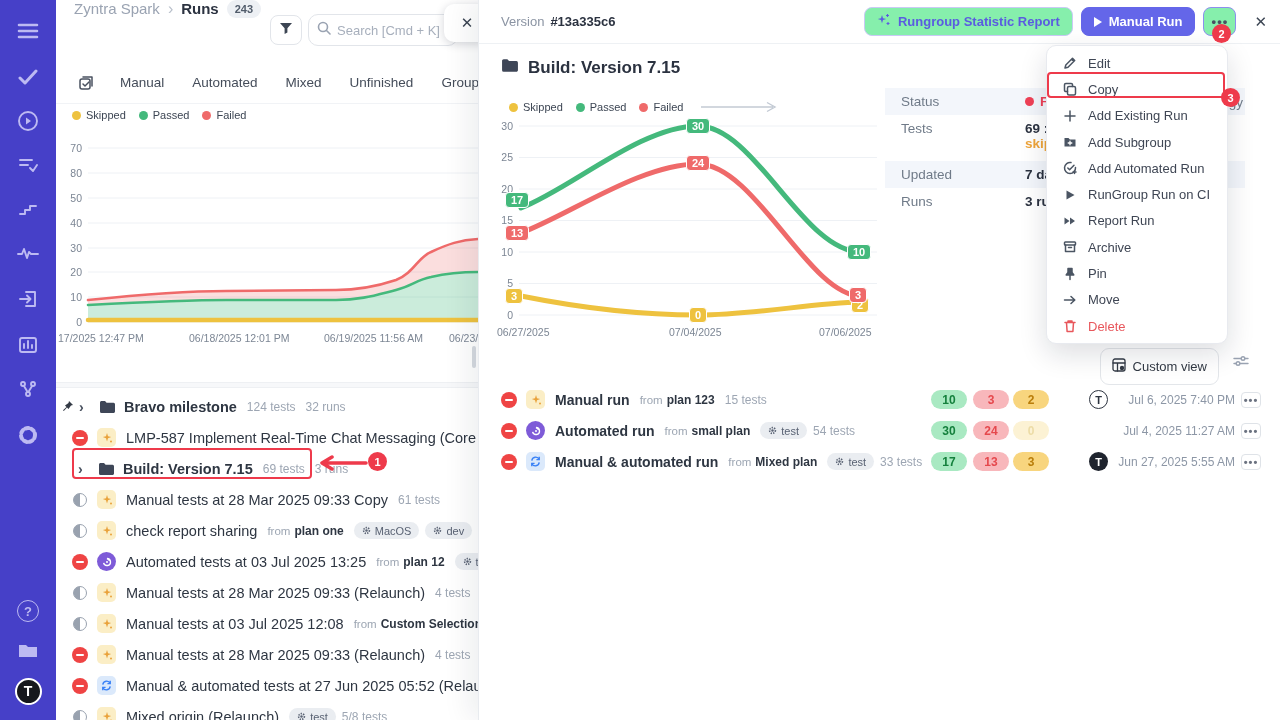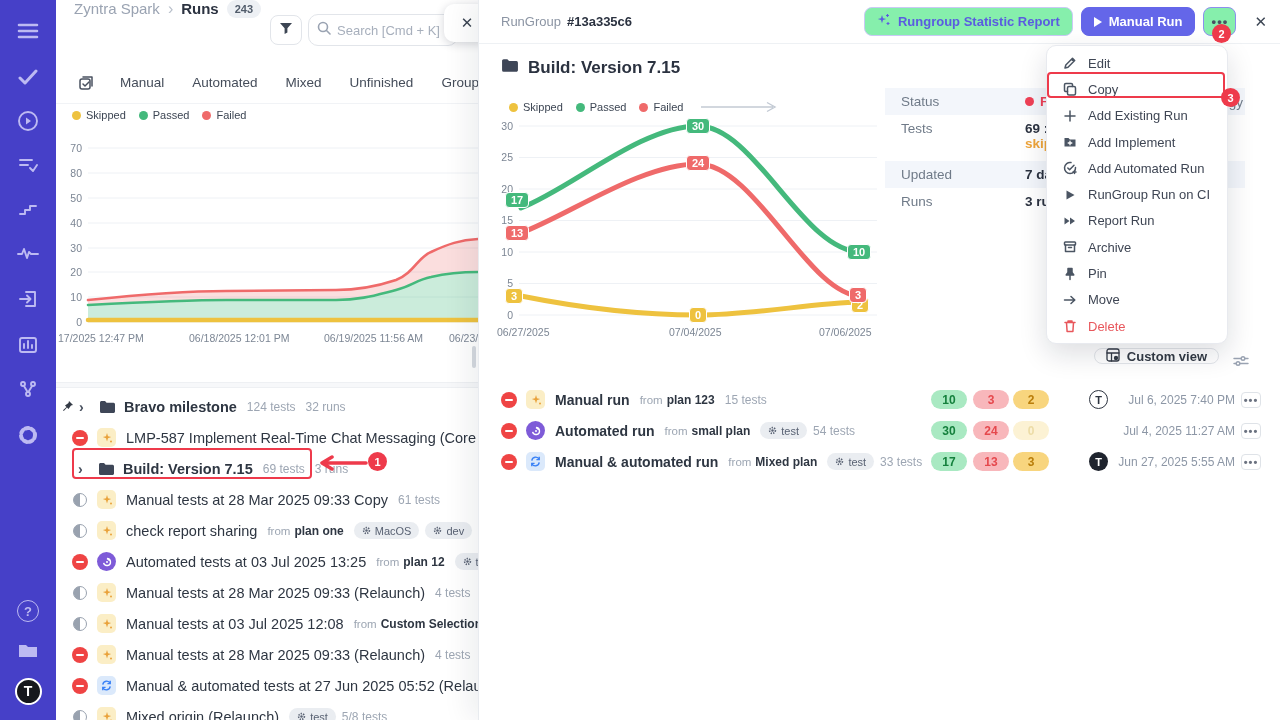--- a/index.html
+++ b/index.html
@@ -84,21 +84,21 @@
   .stat-row.alt { background:#f3f6fb; }
   .stat-label { width:124px; color:#6f7a88; flex:none; }
   .stat-value { color:#2b3240; font-weight:bold; }
   .fail-txt { color:#ef4056; font-weight:bold; display:flex; align-items:center; gap:6px; }
   .fail-txt::before { content:""; width:9px; height:9px; border-radius:50%; background:#ef4056; }
   .skipped-txt { color:#efa53a; font-weight:bold; }
   .frag { position:absolute; right:2px; top:7px; color:#6f7a88; font-weight:normal; }
 
   
   .cv-row { position:absolute; left:0; top:348px; width:802px; height:28px; }
-  .cv-btn { position:absolute; right:62px; top:0; height:16px; border:1px solid #e3e6ea; border-radius:9px; background:#fff; display:flex; align-items:center; gap:7px; padding:0 11px; font-size:13px; font-weight:bold; color:#333a45; cursor:pointer;justify-content:space-between; }
+  .cv-btn { position:absolute; right:62px; top:0; height:37px; border:1px solid #e3e6ea; border-radius:9px; background:#fff; display:flex; align-items:center; gap:7px; padding:0 11px; font-size:13px; font-weight:normal; color:#333a45; cursor:pointer;justify-content:space-between; }
   .cv-sliders { position:absolute; right:32px; top:6px; cursor:pointer; }
 
   
   .m-row { position:absolute; left:0; width:802px; height:31px; display:flex; align-items:center; padding-left:22px; white-space:nowrap; }
   .m-row .row-title { font-weight:bold; font-size:14px; }
   .pill { position:absolute; height:19px; min-width:36px; border-radius:10px; font-size:12px; font-weight:bold; display:flex; align-items:center; justify-content:center; padding:0 6px; }
   .pill-g { background:#a9e9c2; color:#15803d; }
   .pill-r { background:#f8b7bb; color:#e5484d; }
   .pill-y { background:#f8d57e; color:#b97d0a; }
   .pill-y.faded { background:#fcf2d4; color:#ecdca6; }
@@ -452,21 +452,21 @@
       <span class="row-meta">5/8 tests</span>
     </div>
   </section>
 
   <div class="drawer-close">
       <span>✕</span>
     </div>
 
   <section class="modal">
     <div class="m-header">
-      <span class="m-type">RunGroup</span>
+      <span class="m-type">Version</span>
       <span class="m-id">#13a335c6</span>
       <span class="m-actions">
         <button class="btn btn-outline">
           <span><svg width="14" height="14" viewBox="0 0 14 14">
                 <path d="M5 2l1 3.2L9.2 6 6 7 5 10.2 4 7 .8 6 4 5.2z" fill="#5a5ce0"></path>
                 <path d="M10.5 1v3M9 2.5h3M11 9v3M9.5 10.5h3" stroke="#5a5ce0" stroke-width="1.1"></path>
               </svg></span>
           <span>Rungroup Statistic Report</span>
         </button>
         <button class="btn btn-fill">
@@ -666,21 +666,21 @@
         <svg width="14" height="14" viewBox="0 0 14 14">
             <path d="M7 2v10M2 7h10"></path>
           </svg>
         <span>Add Existing Run</span>
       </div>
       <div class="menu-item">
         <svg width="14" height="14" viewBox="0 0 14 14">
             <path d="M1.5 3h4l1.4 1.5h5.6v7h-11z" fill="#4b5563" stroke="none"></path>
             <path d="M7 6.2v3.6M5.2 8h3.6" stroke="#fff" stroke-width="1.3"></path>
           </svg>
-        <span>Add Implement</span>
+        <span>Add Subgroup</span>
       </div>
       <div class="menu-item">
         <svg width="14" height="14" viewBox="0 0 14 14">
             <path d="M12.5 6.5A5.5 5.5 0 1 1 8 1.6"></path>
             <path d="M4.8 7l1.8 1.8L11 4.2M11.5 9.5v3M10 11h3"></path>
           </svg>
         <span>Add Automated Run</span>
       </div>
       <div class="menu-item">
         <svg width="14" height="14" viewBox="0 0 14 14">

